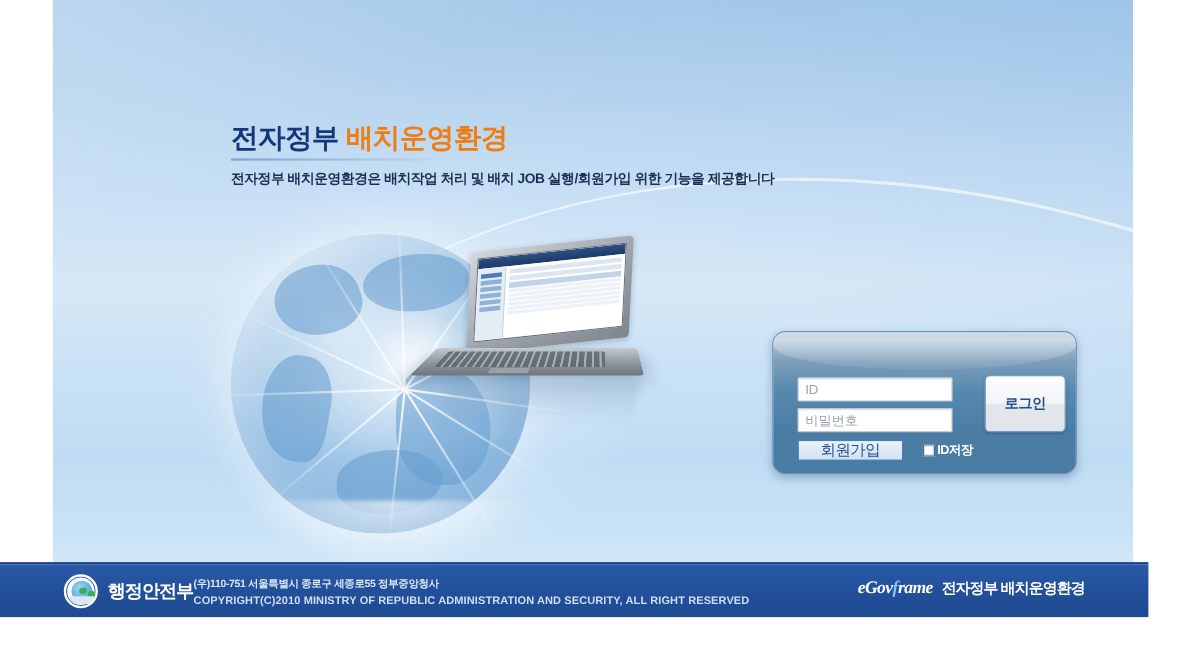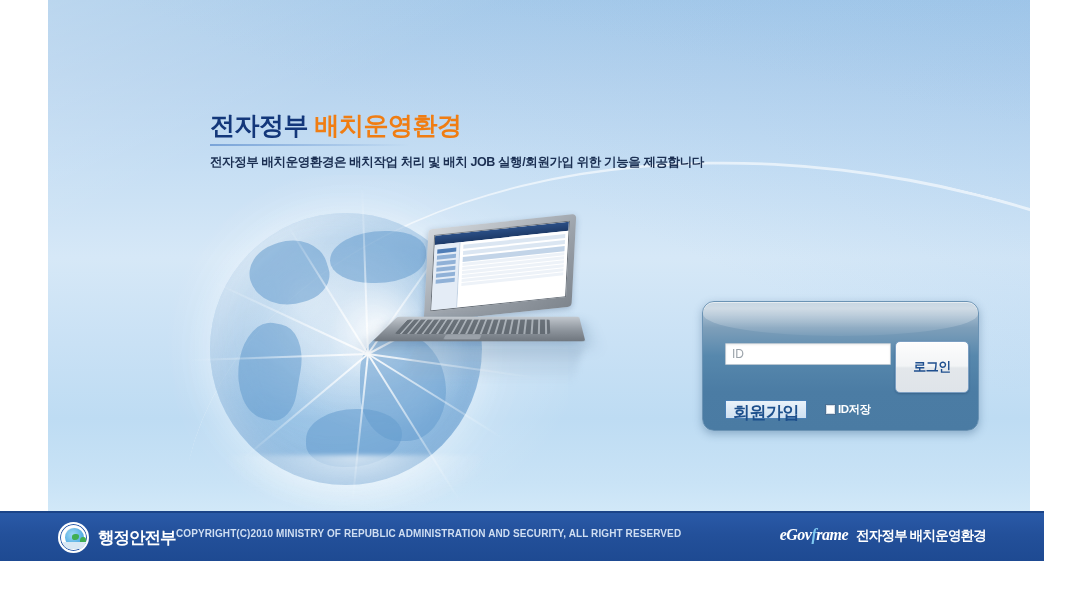--- a/index.html
+++ b/index.html
@@ -163,43 +163,43 @@
   }
   #panel-gloss {
     position:absolute; left:0; right:0; top:0; height:34px;
     border-radius:11px 11px 50% 50%/11px 11px 22px 22px;
     background:linear-gradient(180deg, rgba(255,255,255,.45), rgba(255,255,255,.05));
     pointer-events:none;
   }
   #login-form { position:absolute; left:22px; top:41px; right:16px; }
   #fields { float:left; width:138px; }
   .login-input {
-    display:block; width:166px; height:22px; margin-bottom:6px;
+    display:block; width:141px; height:22px; margin-bottom:6px;
     border:1px solid #b9c6d1; background:#fff;
     font-family:"Liberation Sans", sans-serif; font-size:12px; color:#333;
     padding:0 6px; border-radius:1px;
     box-shadow:inset 0 1px 2px rgba(0,0,0,.08);
   }
   .login-input::placeholder { color:#9aa2a9; }
   #login-btn {
     position:absolute; left:170px; top:-2px;
     width:74px; height:52px;
     border:1px solid #7b9ec2; border-radius:5px;
     background:linear-gradient(180deg,#fdfdfd 0%,#f2f4f6 48%,#e3e7eb 52%,#dfe4e9 100%);
     color:#1f4f8f; font-size:13px; font-weight:bold;
     font-family:"Liberation Sans", sans-serif;
     letter-spacing:-.5px; cursor:pointer;
     box-shadow:0 1px 2px rgba(20,50,80,.3), inset 0 1px 0 #fff;
   }
   #bottom-row { position:absolute; left:22px; top:98px; display:flex; align-items:center; }
   #signup-btn {
-    width:82px; height:19px;
+    width:96px; height:19px;
     border:1px solid #4a7fb5; border-radius:1px;
     background:linear-gradient(180deg,#eaf2fa,#cfe0f1);
-    color:#1d4f8c; font-size:17px; font-weight:bold;
+    color:#1d4f8c; font-size:14px; font-weight:normal;
     font-family:"Liberation Sans", sans-serif;
     letter-spacing:-.5px; cursor:pointer;
   }
   #save-id-wrap { display:flex; align-items:center; margin-left:18px; cursor:pointer; }
   #save-id-box {
     width:11px; height:11px; background:#fff;
     border:1px solid #4b6f92; margin-right:2px;
     box-shadow:inset 0 0 0 1px #d4dde6;
   }
   #save-id-label { color:#fff; font-size:11.5px; font-weight:bold; letter-spacing:-.5px; }
@@ -320,20 +320,21 @@
     </div>
     <div id="title-underline"></div>
     <div id="subtitle">전자정부 배치운영환경은 배치작업 처리 및 배치 JOB 실행/회원가입 위한 기능을 제공합니다</div>
   </div>
 
   <div id="login-panel">
     <div id="panel-gloss"></div>
     <div id="login-form">
       <div id="fields">
         <input class="login-input" type="text" placeholder="ID" style="">
+        <input class="login-input" type="password" placeholder="비밀번호" style="">
       </div>
       <button id="login-btn">로그인</button>
     </div>
     <div id="bottom-row">
       <button id="signup-btn">회원가입</button>
       <div id="save-id-wrap">
         <div id="save-id-box"></div>
         <span id="save-id-label">ID저장</span>
       </div>
     </div>
@@ -347,20 +348,21 @@
         <div class="e-land el1"></div>
         <div class="e-land el2"></div>
         <div class="e-land el3"></div>
       </div>
       <div id="emblem-ribbon"></div>
     </div>
     <div id="mopas-name">행정안전부</div>
   </div>
 
   <div id="footer-addr">
+    <div id="addr-line">(우)110-751 서울특별시 종로구 세종로55 정부중앙청사</div>
     <div id="copy-line">COPYRIGHT(C)2010 MINISTRY OF REPUBLIC ADMINISTRATION AND SECURITY, ALL RIGHT RESERVED</div>
   </div>
 
   <div id="footer-right">
     <div id="egov-logo">
       <span class="eg-w">eGov</span><span class="eg-f">f</span><span class="eg-w">rame</span>
     </div>
     <div id="egov-kr">전자정부 배치운영환경</div>
   </div>
 </div>

